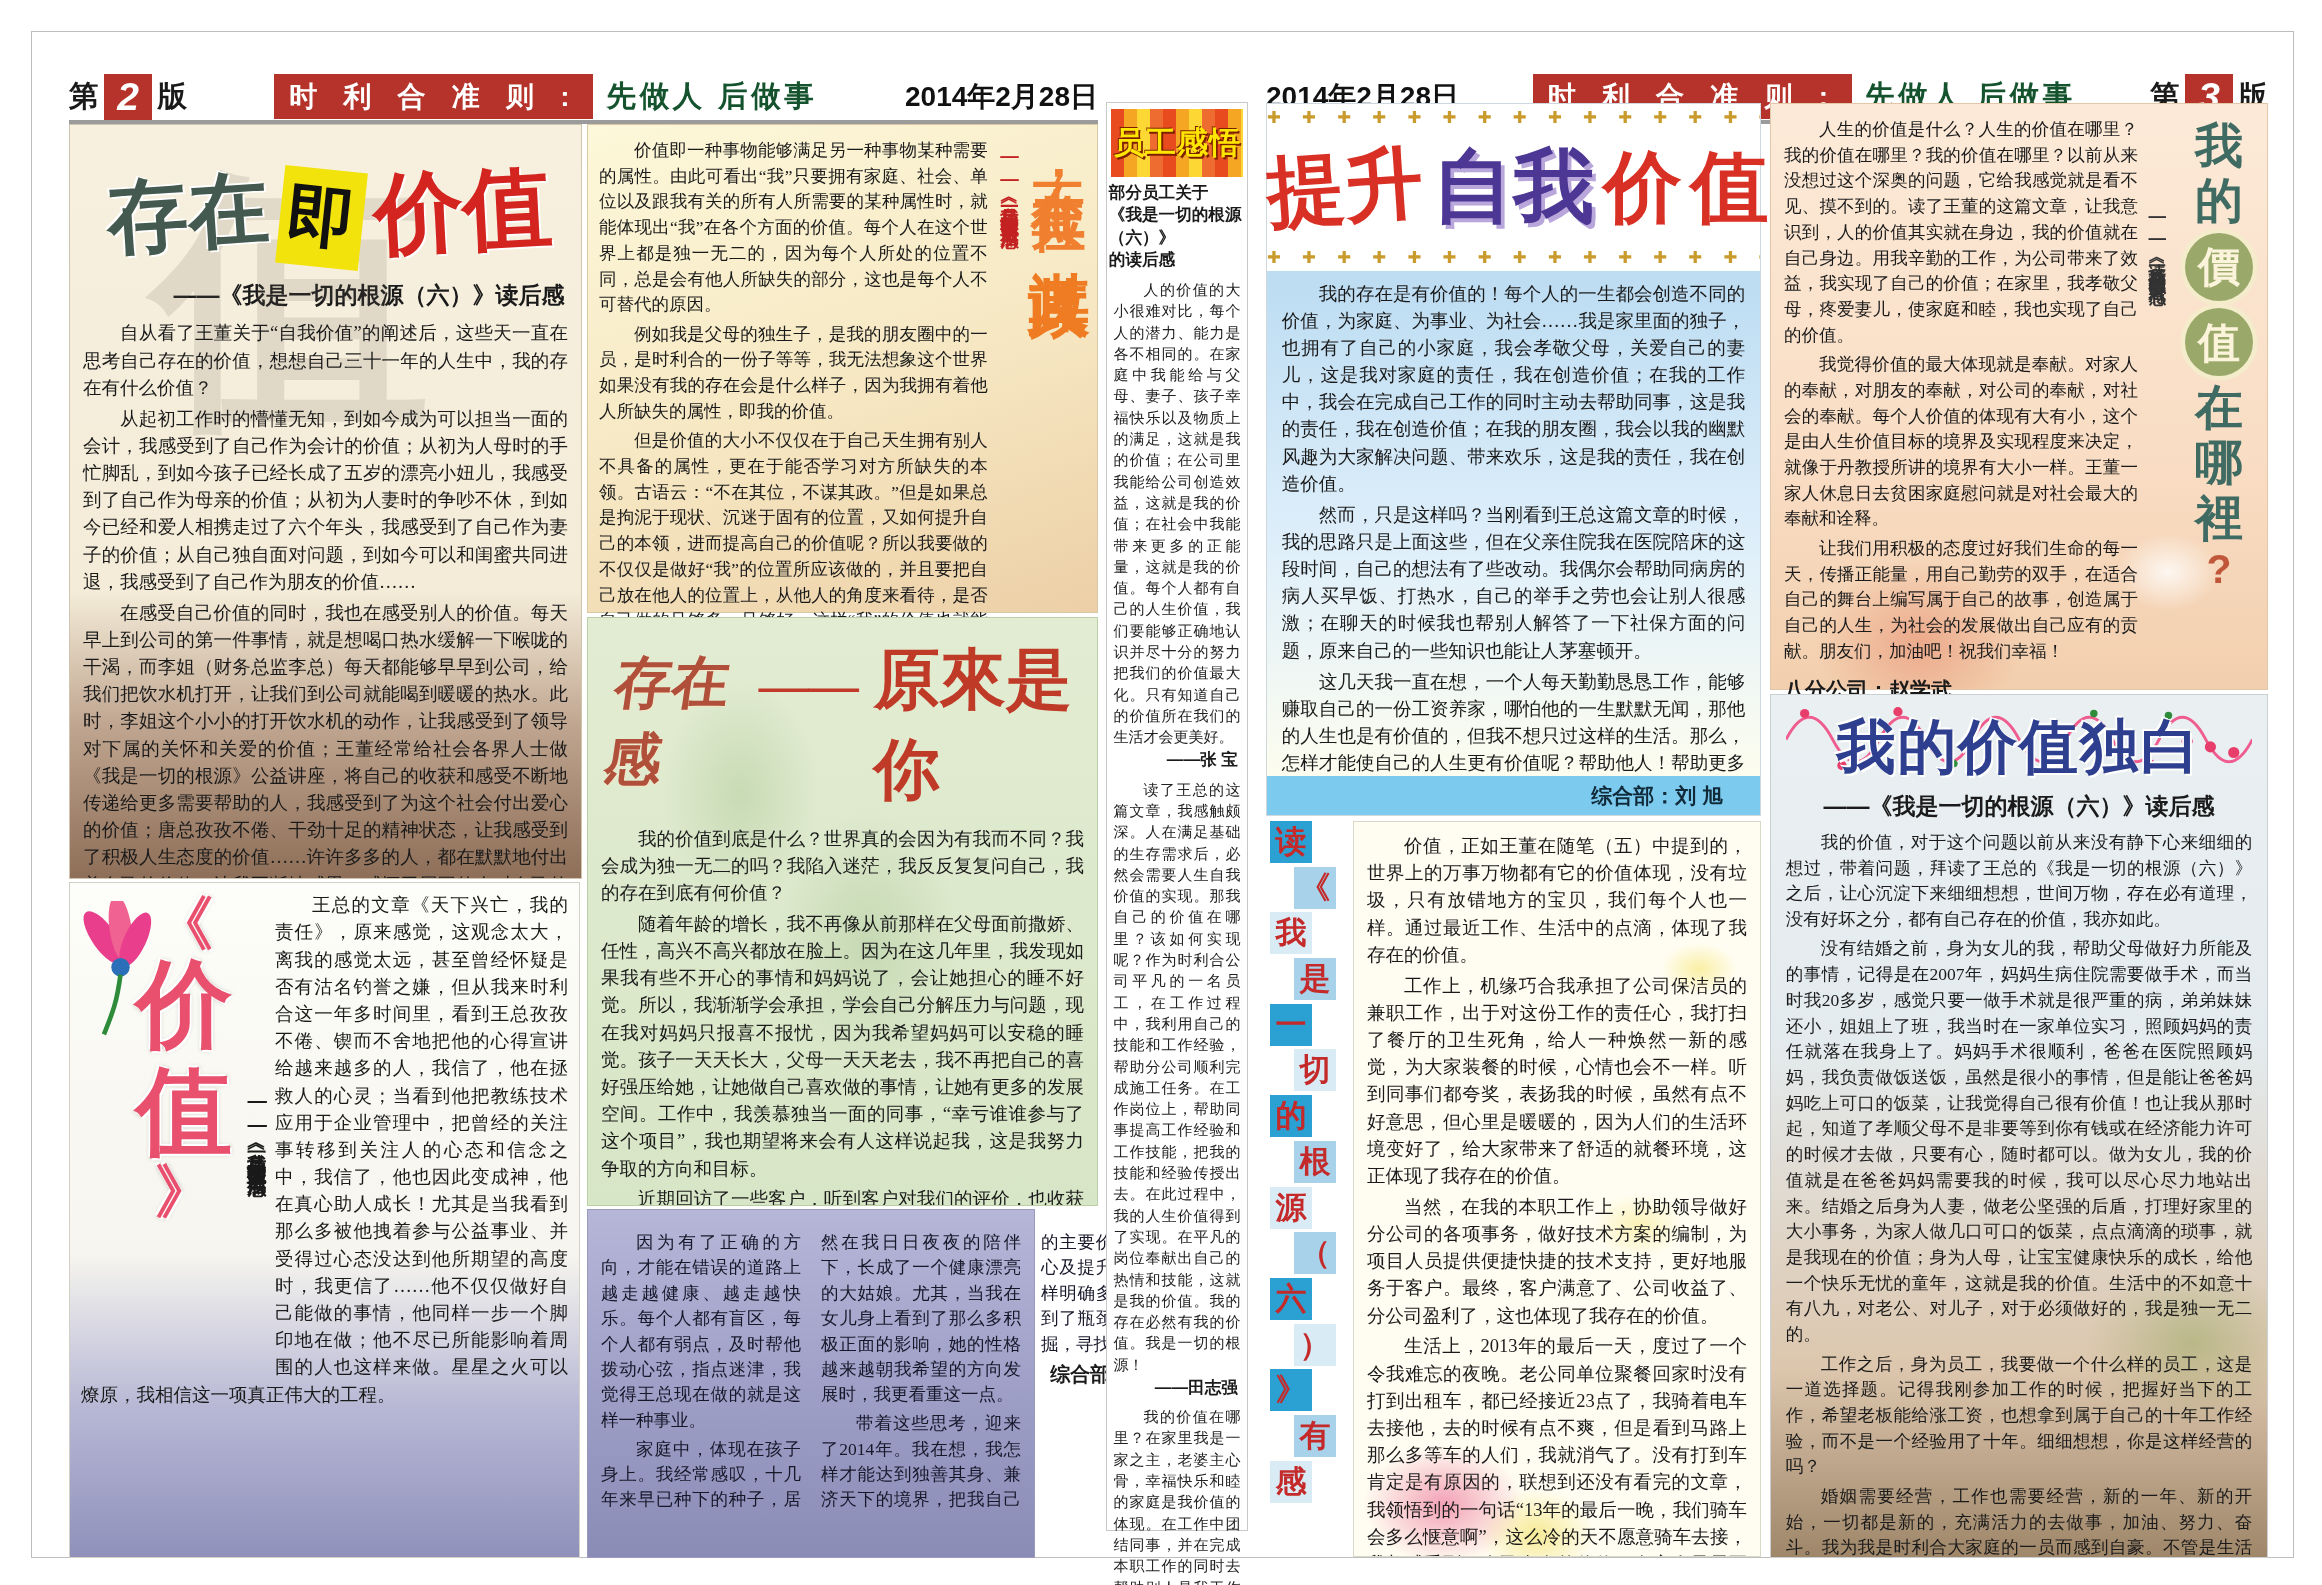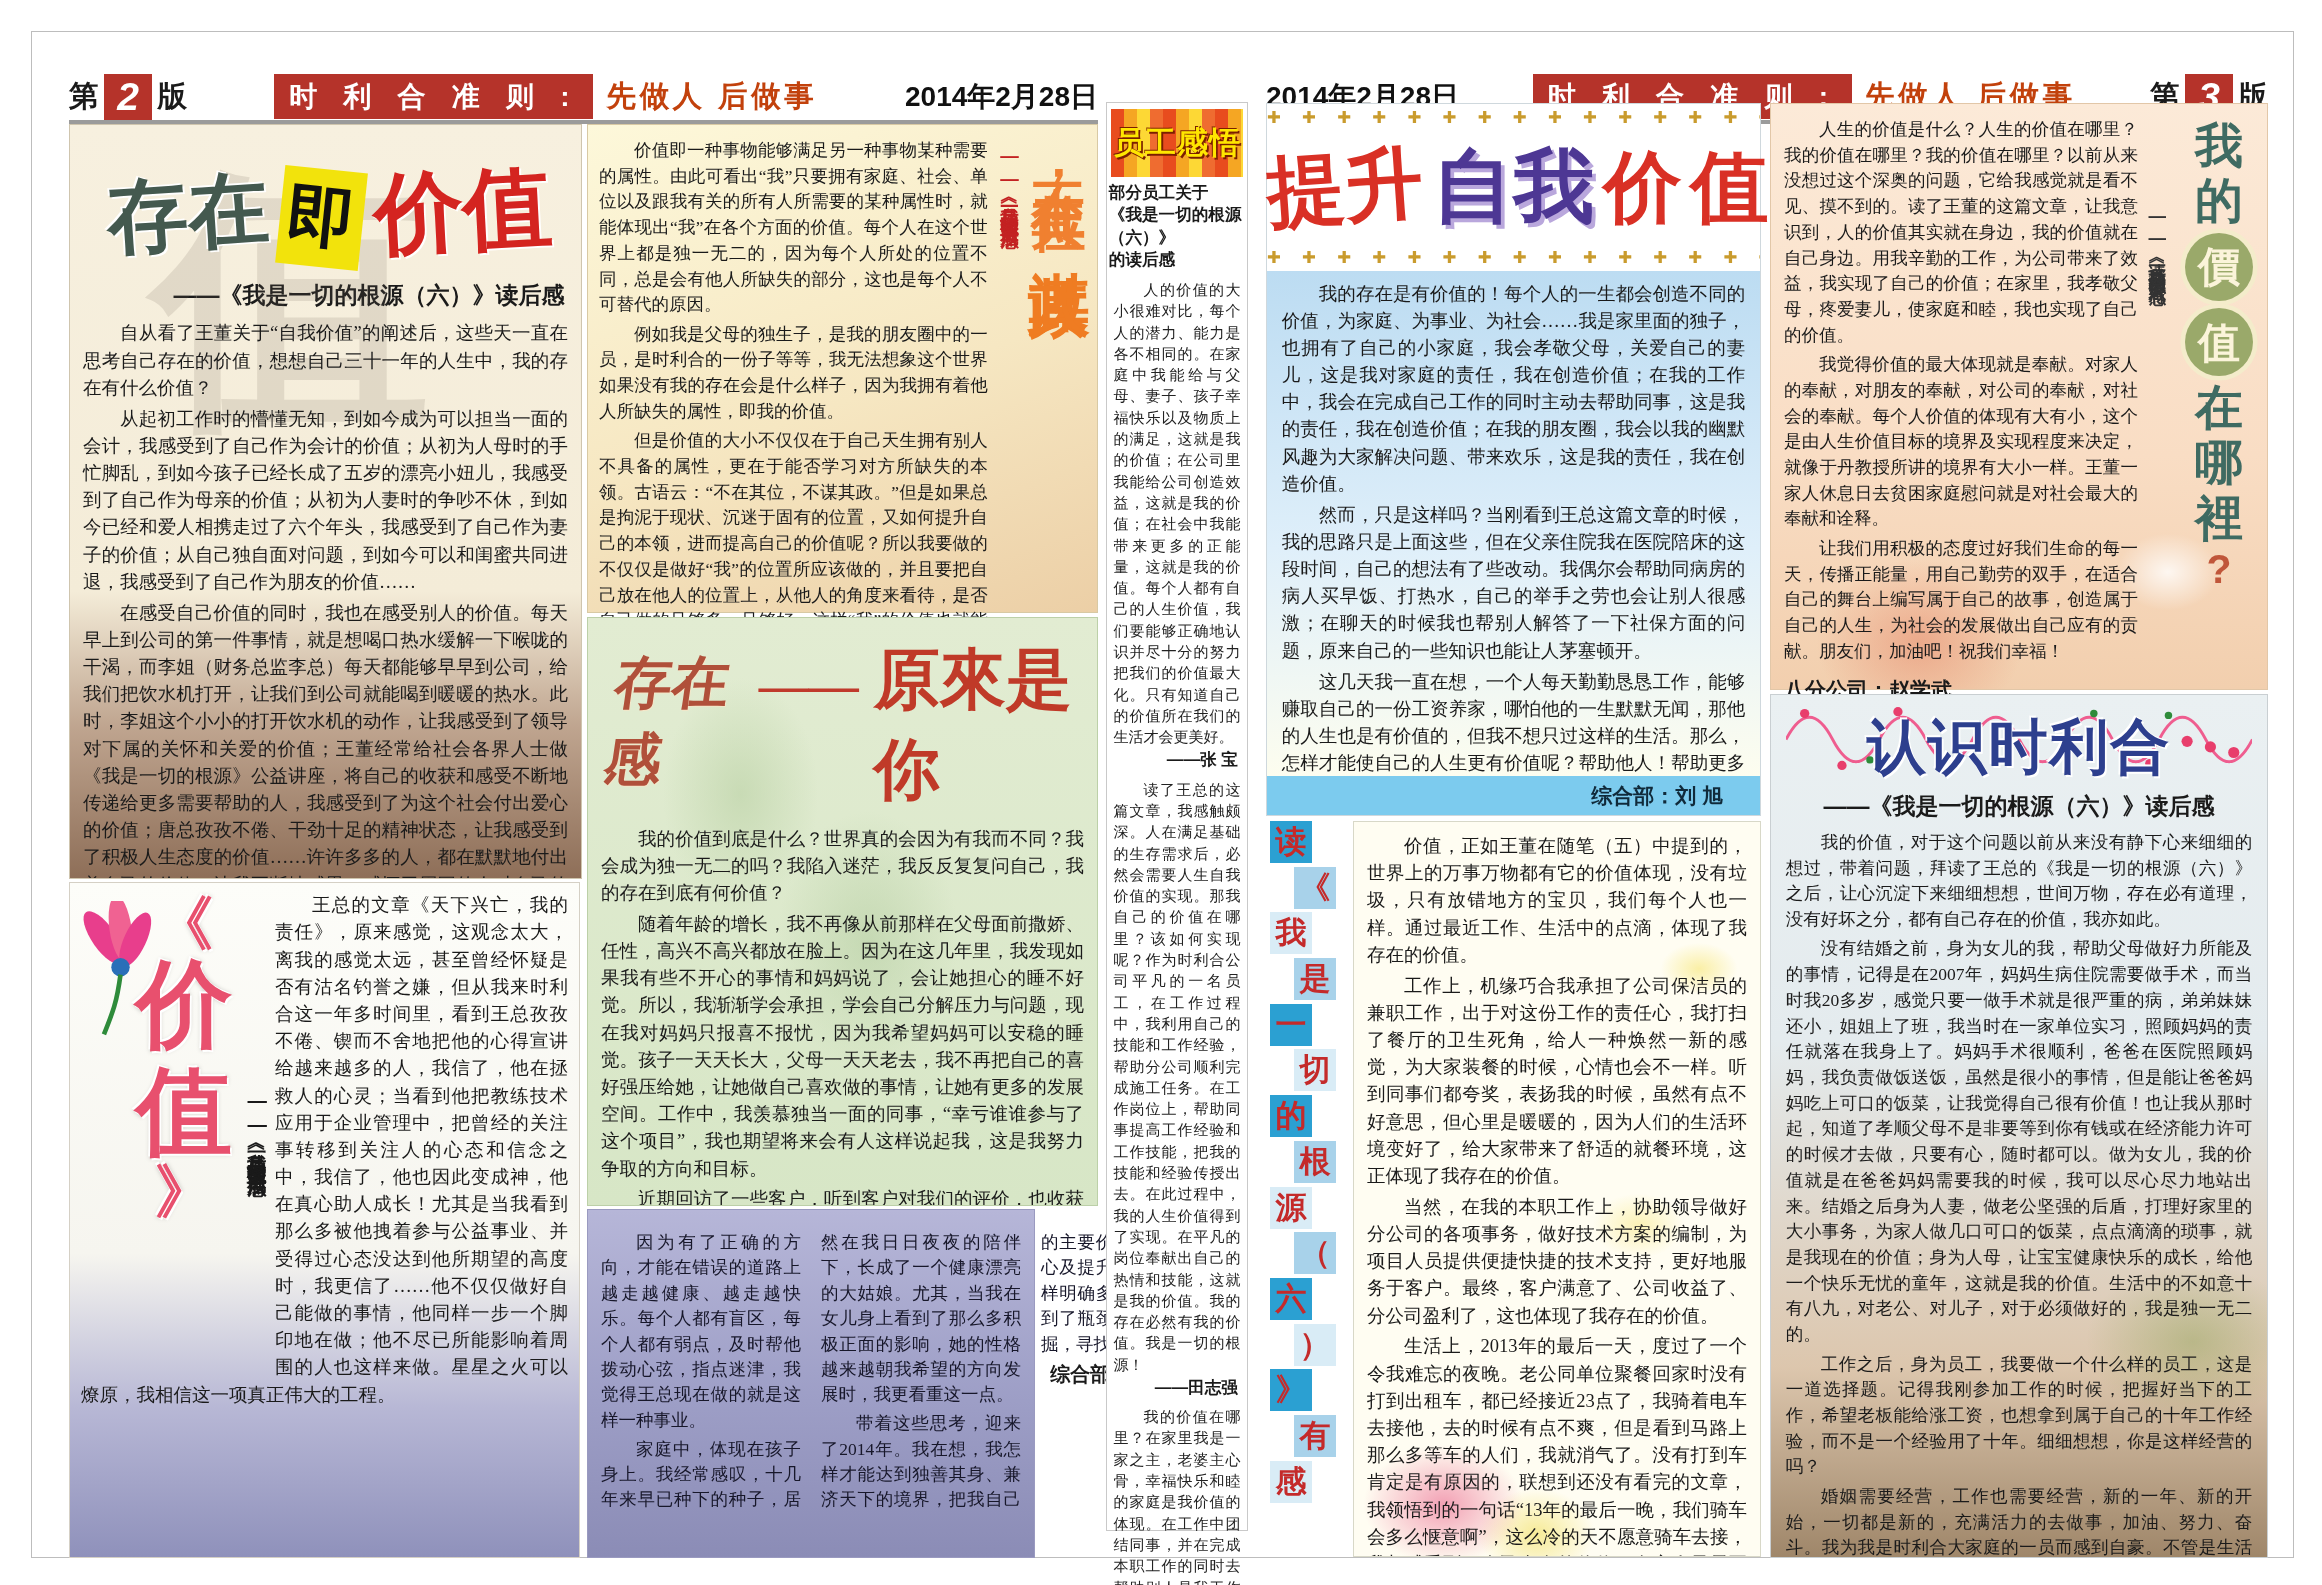--- a/index.html
+++ b/index.html
@@ -6,21 +6,21 @@
   .sheet{position:relative;width:2322px;height:1586px;background:#ffffff;overflow:hidden;
          font-family:"Liberation Serif",serif;color:#1a1a1a;}
   .frame{position:absolute;left:31px;top:31px;right:28px;bottom:28px;border:1.8px solid #bdbdbd;}
   
   .hdr{position:absolute;top:76px;height:41px;display:flex;align-items:center;gap:13px;
        font-family:"Liberation Sans",sans-serif;font-weight:bold;}
   .pagenum{display:flex;align-items:center;gap:5.5px;font-size:29.5px;}
   .pagenum .numbox{background:#b5332a;color:#fff;width:48px;height:46px;display:flex;align-items:center;
        justify-content:center;font-size:39px;font-style:italic;}
   .mottobox{background:#b5332a;color:#fff;font-size:28px;letter-spacing:9.2px;padding:3.7px 14.8px;}
-  .mottotxt{font-size:29.5px;color:#c2410c;letter-spacing:3.7px;}
+  .mottotxt{font-size:29.5px;color:#14532d;letter-spacing:3.7px;}
   .datetxt{font-size:28px;color:#111;}
   .rule{position:absolute;height:3.7px;background:#9b9b9b;top:120px;}
   
   .para p{margin:0 0 3.7px 0;text-indent:2em;text-align:justify;font-size:18.5px;line-height:1.47;}
   .byline{font-family:"Liberation Sans",sans-serif;font-weight:bold;font-size:21px;
           padding:7.4px 24px 0 0;}
   
   .a1{position:absolute;left:69px;top:124px;width:511px;height:753px;
       background:linear-gradient(180deg,#f7f0df 0%,#f4ecd8 62%,rgba(138,90,51,.55) 80%,rgba(104,62,32,.75) 100%);
       border:0.9px solid #cfc5ae;padding:0;overflow:hidden;}
@@ -352,21 +352,21 @@
             <circle cx="455" cy="56" r="6"></circle>
             <circle cx="480" cy="62" r="6"></circle>
         </g>
         <g fill="#2e8b3a">
           <circle cx="90" cy="70" r="4"></circle>
             <circle cx="180" cy="74" r="4"></circle>
             <circle cx="330" cy="20" r="4"></circle>
             <circle cx="410" cy="22" r="4"></circle>
         </g>
       </svg>
-      <span class="txt">认识时利合</span>
+      <span class="txt">我的价值独白</span>
     </div>
     <div class="subt">——《我是一切的根源（六）》读后感</div>
     <div class="para">
         <p>我的价值，对于这个问题以前从来没有静下心来细细的想过，带着问题，拜读了王总的《我是一切的根源（六）》之后，让心沉淀下来细细想想，世间万物，存在必有道理，没有好坏之分，都有自己存在的价值，我亦如此。</p>
         <p>没有结婚之前，身为女儿的我，帮助父母做好力所能及的事情，记得是在2007年，妈妈生病住院需要做手术，而当时我20多岁，感觉只要一做手术就是很严重的病，弟弟妹妹还小，姐姐上了班，我当时在一家单位实习，照顾妈妈的责任就落在我身上了。妈妈手术很顺利，爸爸在医院照顾妈妈，我负责做饭送饭，虽然是很小的事情，但是能让爸爸妈妈吃上可口的饭菜，让我觉得自己很有价值！也让我从那时起，知道了孝顺父母不是非要等到你有钱或在经济能力许可的时候才去做，只要有心，随时都可以。做为女儿，我的价值就是在爸爸妈妈需要我的时候，我可以尽心尽力地站出来。结婚之后身为人妻，做老公坚强的后盾，打理好家里的大小事务，为家人做几口可口的饭菜，点点滴滴的琐事，就是我现在的价值；身为人母，让宝宝健康快乐的成长，给他一个快乐无忧的童年，这就是我的价值。生活中的不如意十有八九，对老公、对儿子，对于必须做好的，我是独一无二的。</p>
         <p>工作之后，身为员工，我要做一个什么样的员工，这是一道选择题。记得我刚参加工作的时候，把握好当下的工作，希望老板能给涨工资，也想拿到属于自己的十年工作经验，而不是一个经验用了十年。细细想想，你是这样经营的吗？</p>
         <p>婚姻需要经营，工作也需要经营，新的一年、新的开始，一切都是新的，充满活力的去做事，加油、努力、奋斗。我为我是时利合大家庭的一员而感到自豪。不管是生活还是工作，我们都要不断的学习，给生活和工作不断的注入新鲜的血液，让我们的家庭、工作永远保鲜，这样才会更加的长久！</p>
       </div>
 
   </div>

